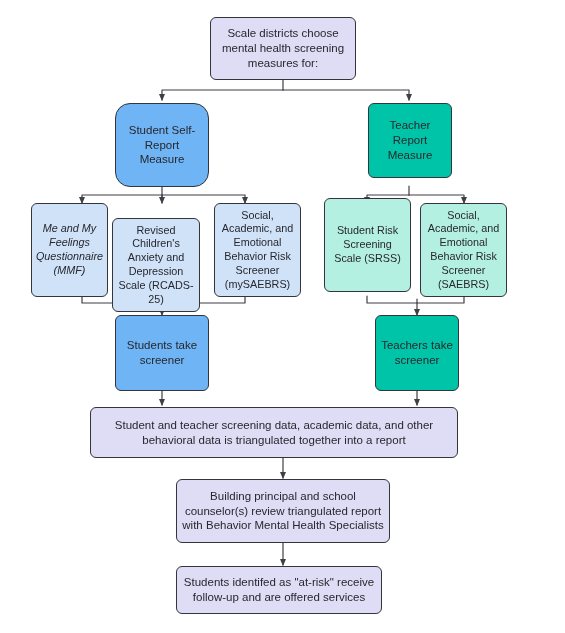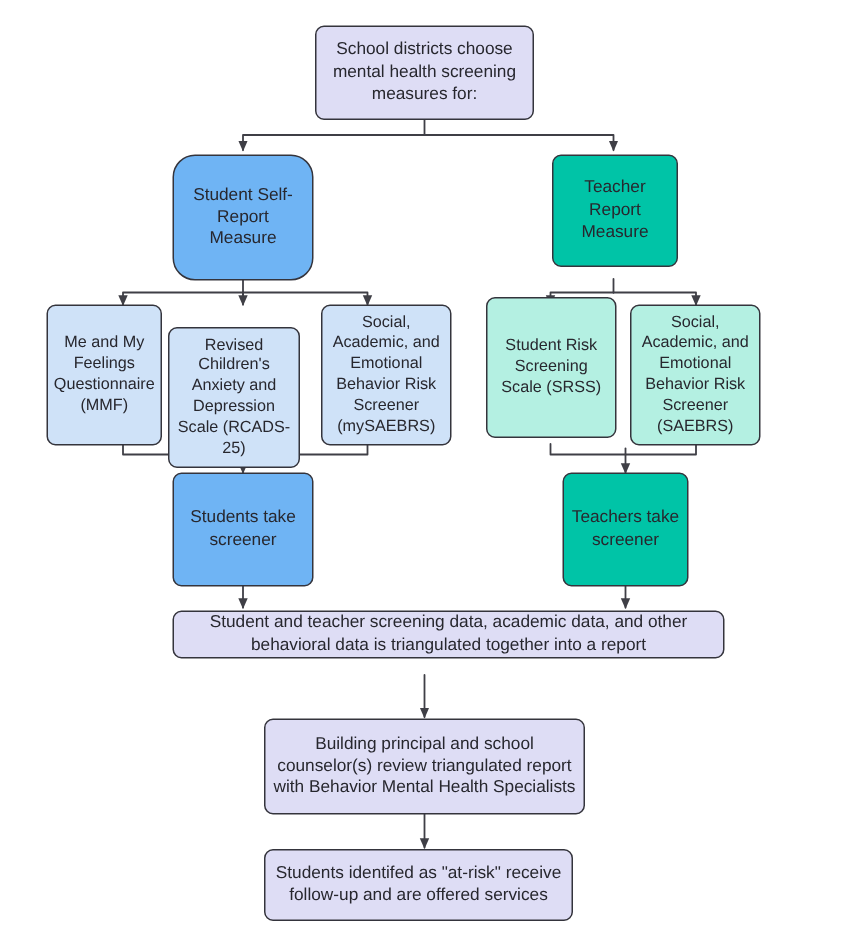--- a/index.html
+++ b/index.html
@@ -87,39 +87,39 @@
 
       <path d="M162,390 L162,405" marker-end="url(#arrow)"></path>
       <path d="M417,390 L417,405" marker-end="url(#arrow)"></path>
 
       <path d="M283,450 L283,478" marker-end="url(#arrow)"></path>
 
       <path d="M283,543 L283,565" marker-end="url(#arrow)"></path>
     </g>
   </svg>
 
-  <div class="node lavender fs12" style="left:210px; top:17px; width:146px; height:63px;">School districts choose mental health screening measures for:</div>
+  <div class="node lavender fs12" style="left:210px; top:17px; width:146px; height:63px;">Scale districts choose mental health screening measures for:</div>
 
   <div class="node blue fs12" style="left:115px; top:103px; width:94px; height:84px;border-radius:15px;">Student Self-Report Measure</div>
 
   <div class="node teal fs12" style="left:368px; top:103px; width:84px; height:75px;">Teacher Report Measure</div>
 
-  <div class="node ltblue fs11" style="left:31px; top:203px; width:77px; height:94px;">Me and My Feelings Questionnaire (MMF)</div>
+  <div class="node ltblue fs11" style="left:31px; top:203px; width:77px; height:94px;font-style:italic;">Me and My Feelings Questionnaire (MMF)</div>
 
   <div class="node ltblue fs11" style="left:112px; top:218px; width:88px; height:94px;">Revised Children's Anxiety and Depression Scale (RCADS-25)</div>
 
   <div class="node ltblue fs11" style="left:214px; top:203px; width:87px; height:94px;">Social, Academic, and Emotional Behavior Risk Screener (mySAEBRS)</div>
 
   <div class="node ltteal fs11" style="left:324px; top:198px; width:87px; height:94px;">Student Risk Screening Scale (SRSS)</div>
 
   <div class="node ltteal fs11" style="left:420px; top:203px; width:87px; height:94px;">Social, Academic, and Emotional Behavior Risk Screener (SAEBRS)</div>
 
   <div class="node blue fs12" style="left:115px; top:315px; width:94px; height:76px;">Students take screener</div>
 
   <div class="node teal fs12" style="left:375px; top:315px; width:84px; height:76px;">Teachers take screener</div>
 
-  <div class="node lavender fs12" style="left:115px; top:407px; width:368px; height:32px;">Student and teacher screening data, academic data, and other behavioral data is triangulated together into a report</div>
+  <div class="node lavender fs12" style="left:90px; top:407px; width:368px; height:51px;">Student and teacher screening data, academic data, and other behavioral data is triangulated together into a report</div>
 
   <div class="node lavender fs12" style="left:176px; top:479px; width:214px; height:64px;">Building principal and school counselor(s) review triangulated report with Behavior Mental Health Specialists</div>
 
   <div class="node lavender fs12" style="left:176px; top:566px; width:206px; height:48px;">Students identifed as "at-risk" receive follow-up and are offered services</div>
 
 </div>
 
 </body></html>

